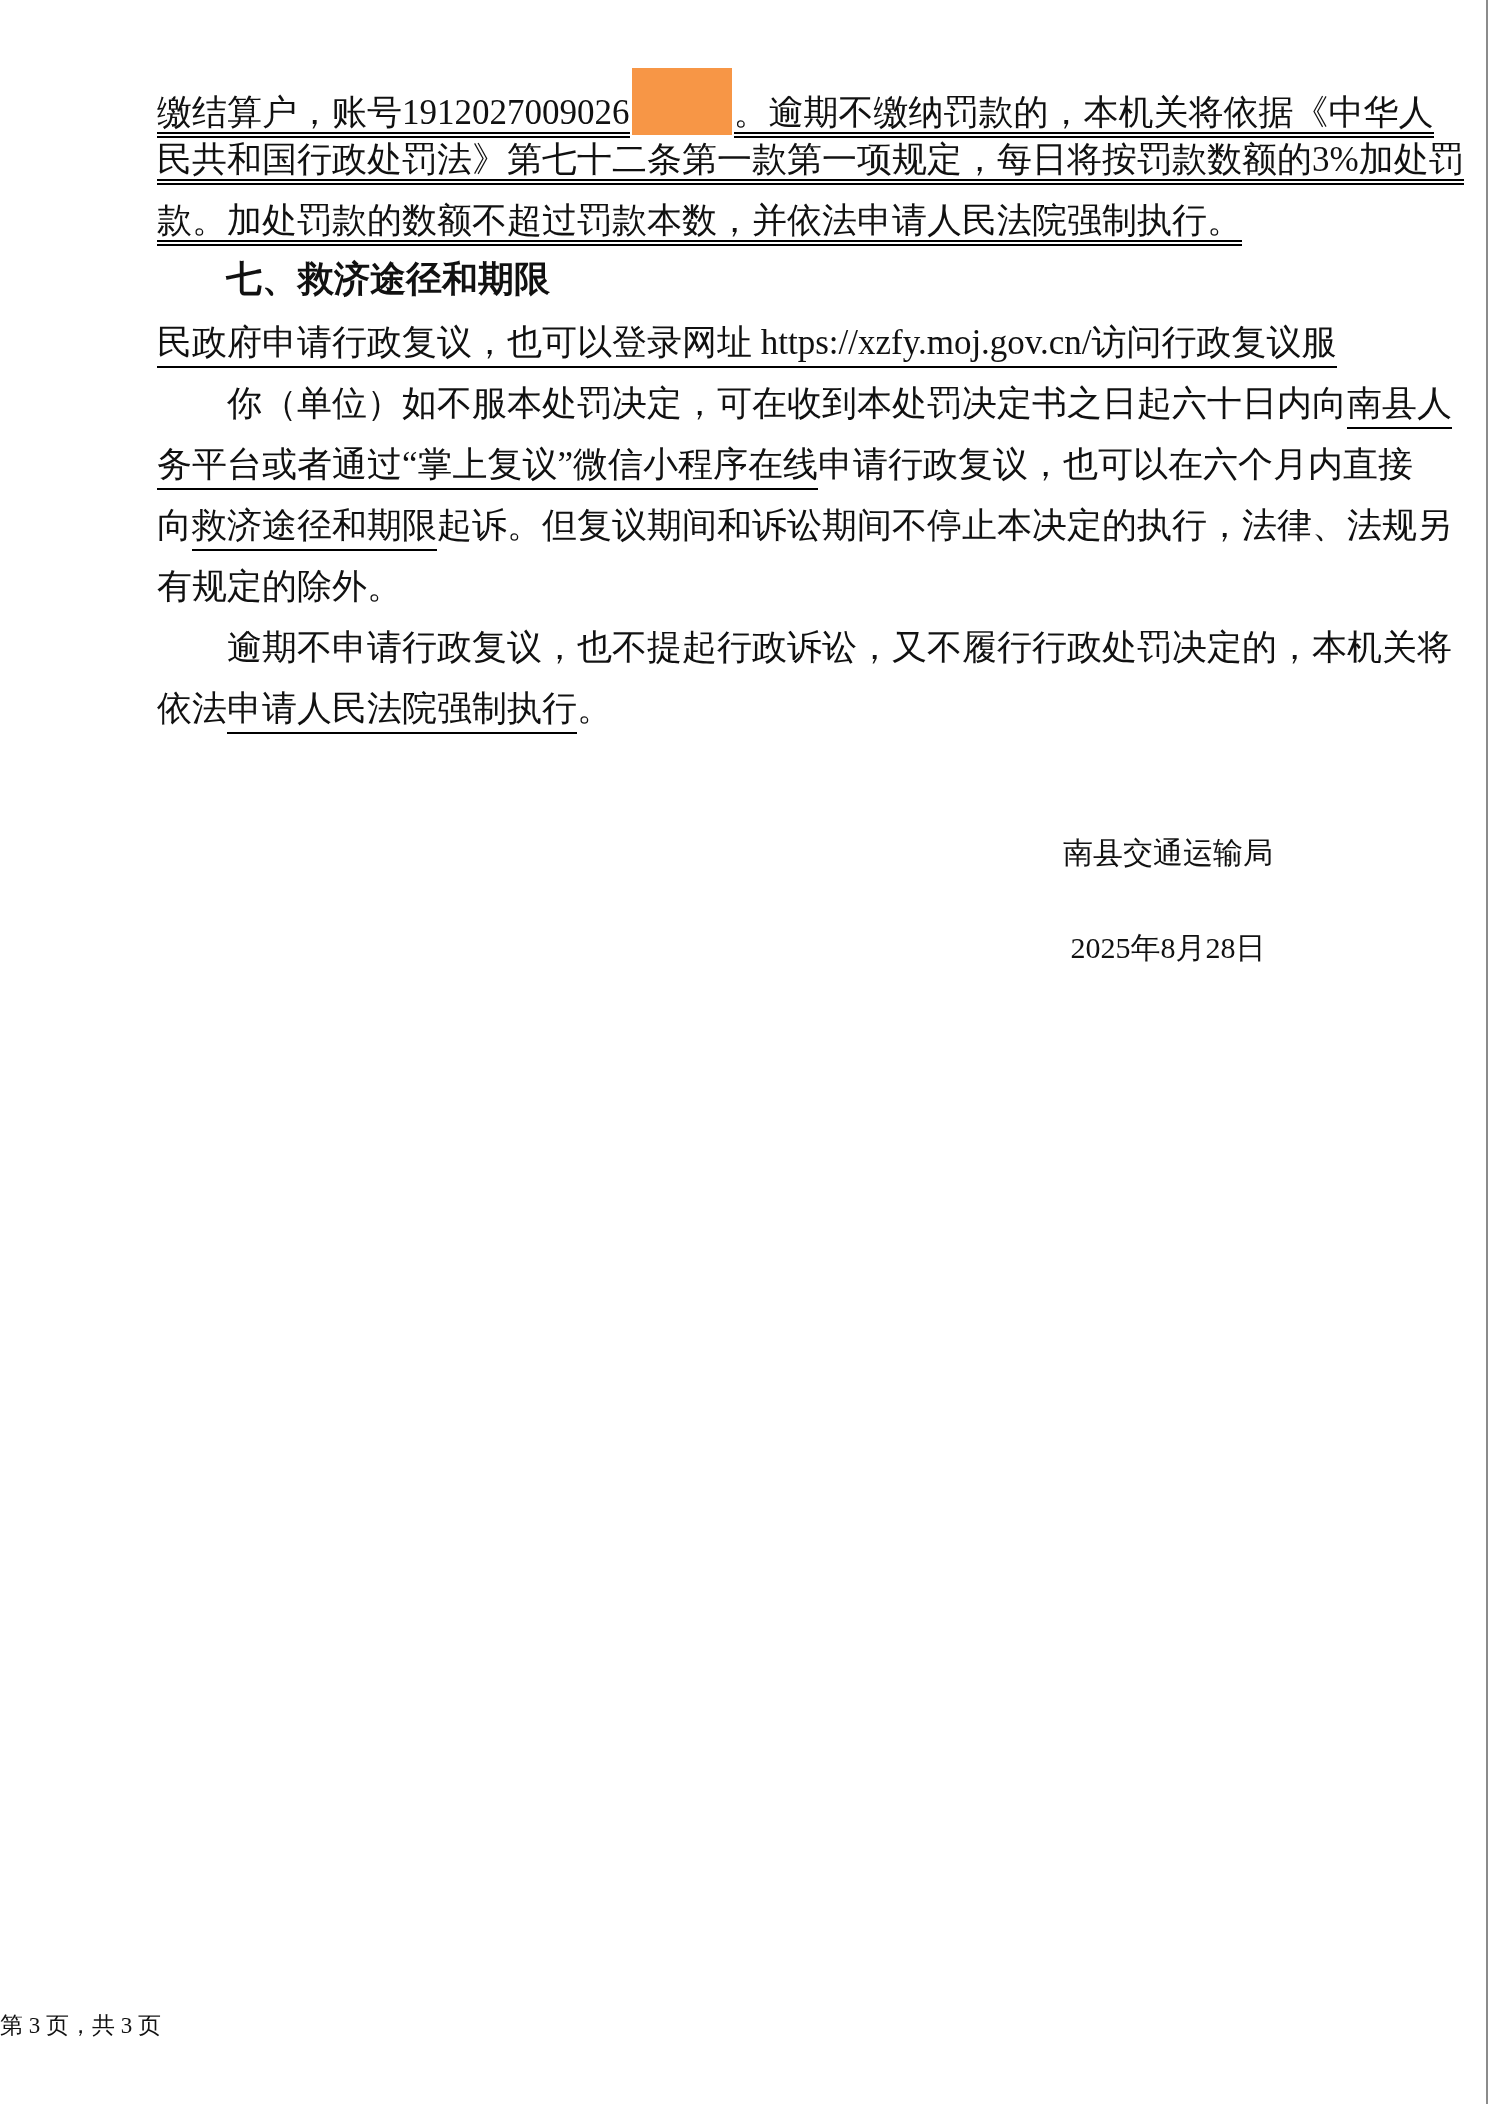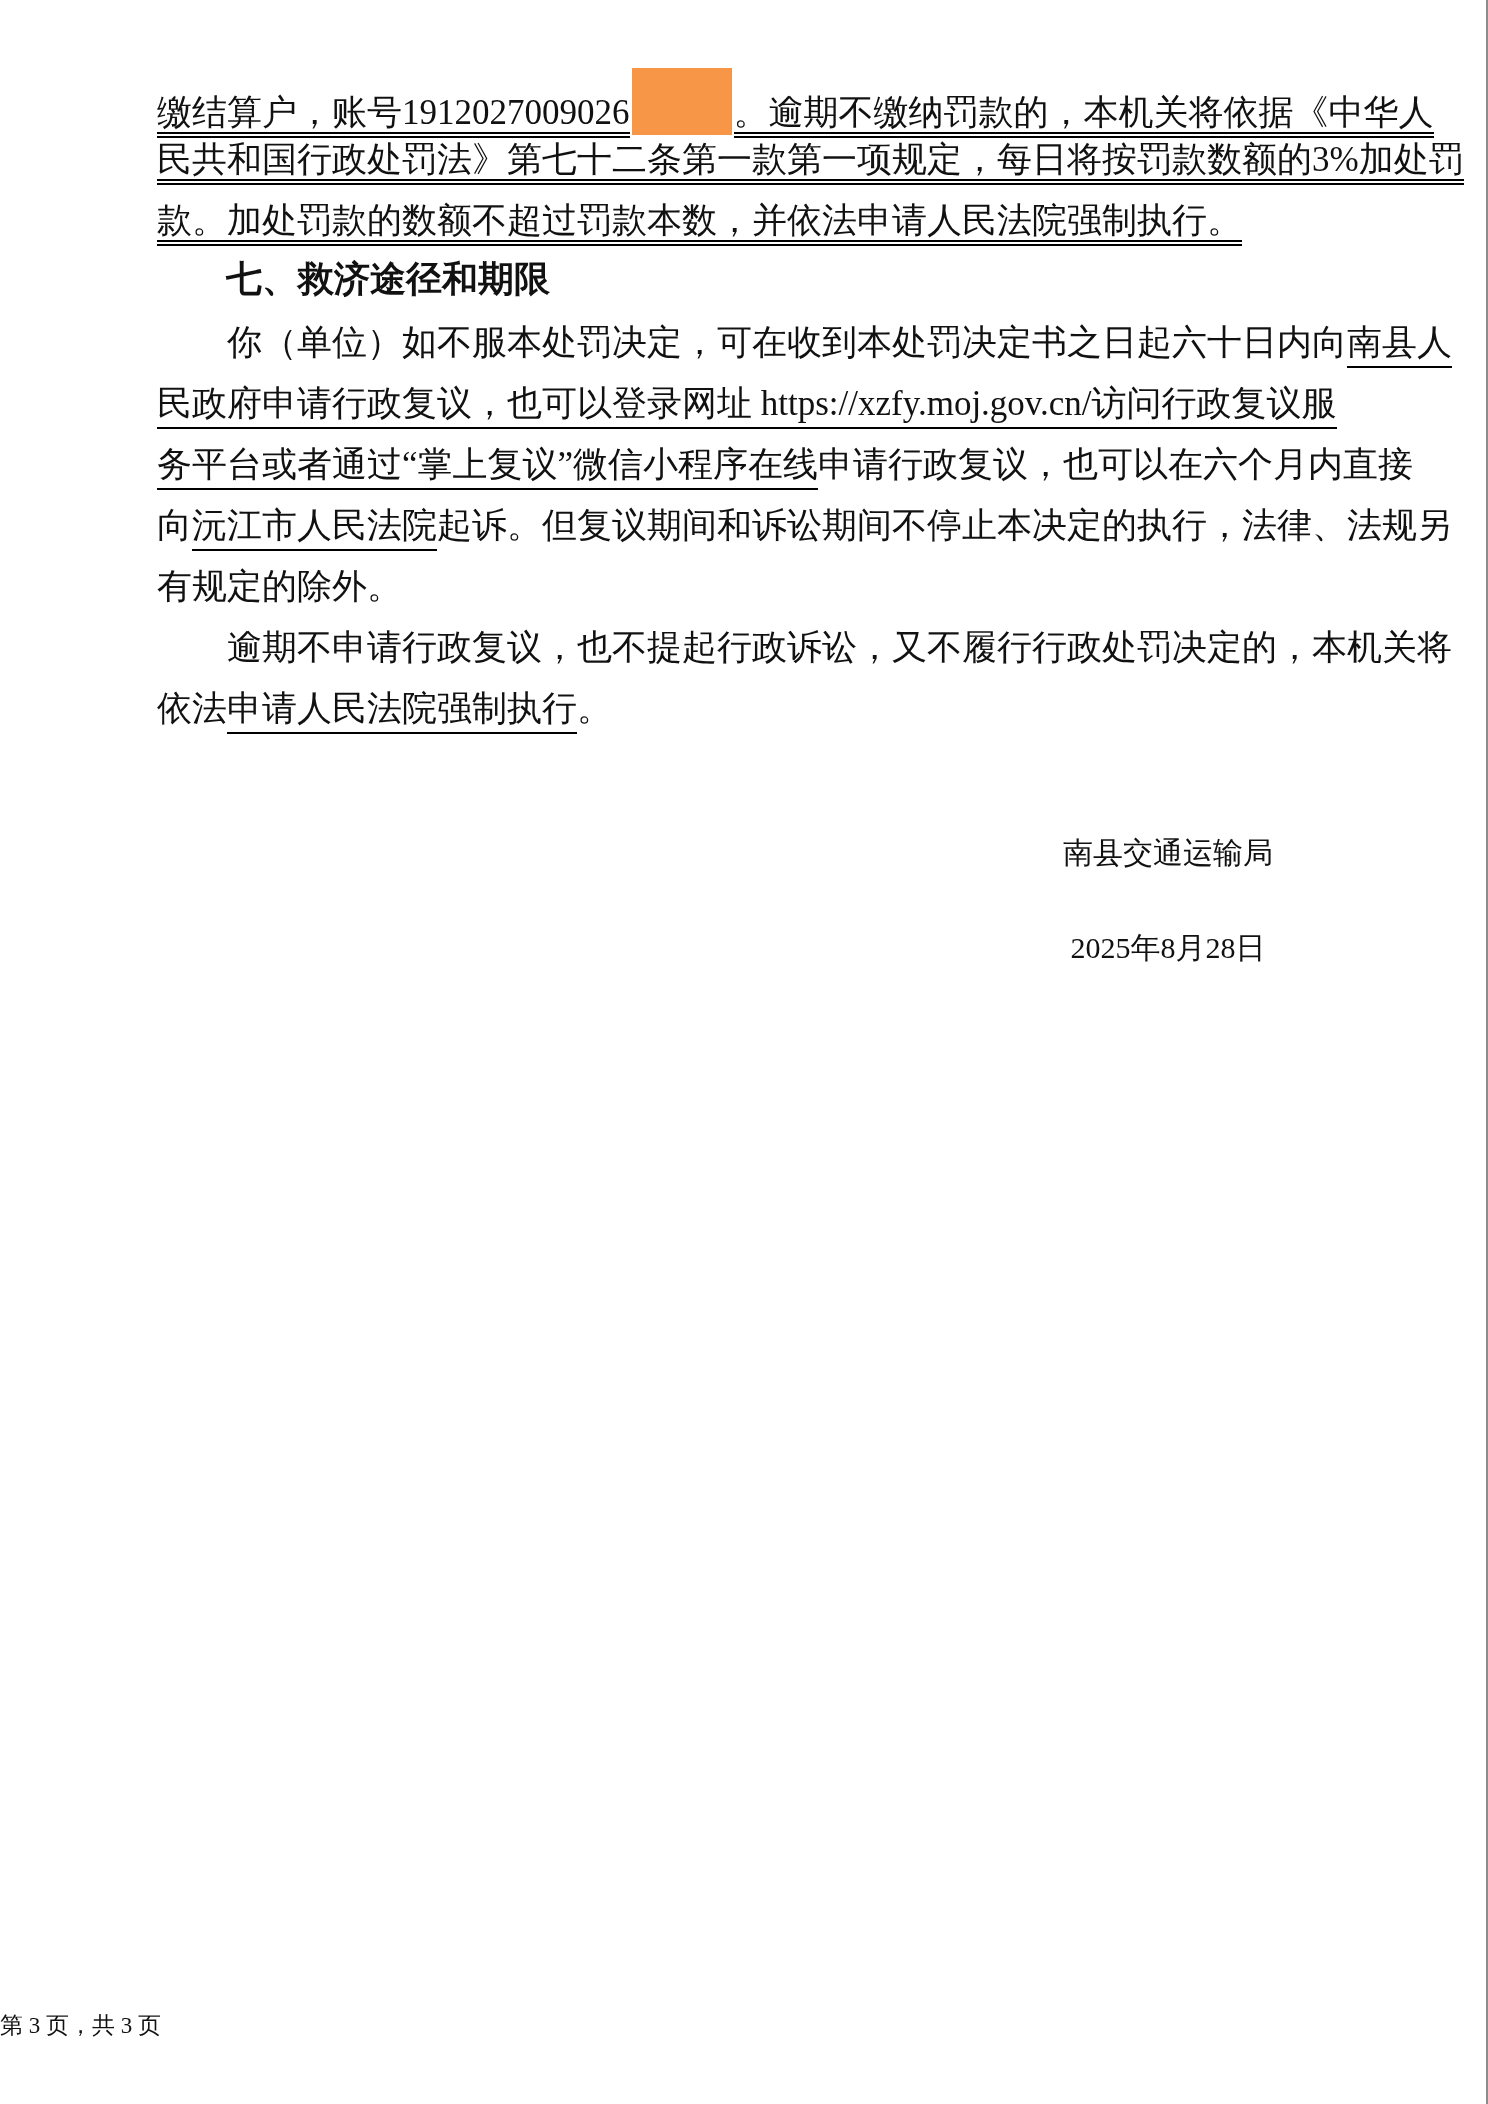--- a/index.html
+++ b/index.html
@@ -81,27 +81,27 @@
   <div class="body-flow">
 
     <div class="ln"><span class="u2">缴结算户，账号1912027009026</span><span class="redact"></span><span class="u2">。逾期不缴纳罚款的，本机关将依据《中华人</span></div>
 
     <div class="ln"><span class="u2">民共和国行政处罚法》第七十二条第一款第一项规定，每日将按罚款数额的3%加处罚</span></div>
 
     <div class="ln"><span class="u2">款。加处罚款的数额不超过罚款本数，并依法申请人民法院强制执行。</span></div>
 
     <div class="ln hd">七、救济途径和期限</div>
 
+    <div class="ln"><span class="u1">民政府申请行政复议，也可以登录网址 https://xzfy.moj.gov.cn/访问行政复议服</span></div>
+
     <div class="ln ind"><span>你（单位）如不服本处罚决定，可在收到本处罚决定书之日起六十日内向</span><span class="u1">南县人</span></div>
-
-    <div class="ln"><span class="u1">民政府申请行政复议，也可以登录网址 https://xzfy.moj.gov.cn/访问行政复议服</span></div>
 
     <div class="ln"><span class="u1">务平台或者通过“掌上复议”微信小程序在线</span><span>申请行政复议，也可以在六个月内直接</span></div>
 
-    <div class="ln"><span>向</span><span class="u1">沅江市人民法院</span><span>起诉。但复议期间和诉讼期间不停止本决定的执行，法律、法规另</span></div>
+    <div class="ln"><span>向</span><span class="u1">救济途径和期限</span><span>起诉。但复议期间和诉讼期间不停止本决定的执行，法律、法规另</span></div>
 
     <div class="ln">有规定的除外。</div>
 
     <div class="ln ind">逾期不申请行政复议，也不提起行政诉讼，又不履行行政处罚决定的，本机关将</div>
 
     <div class="ln"><span>依法</span><span class="u1">申请人民法院强制执行</span><span>。</span></div>
 
   </div>
 
   <div class="sig-block sig-agency">南县交通运输局</div>

